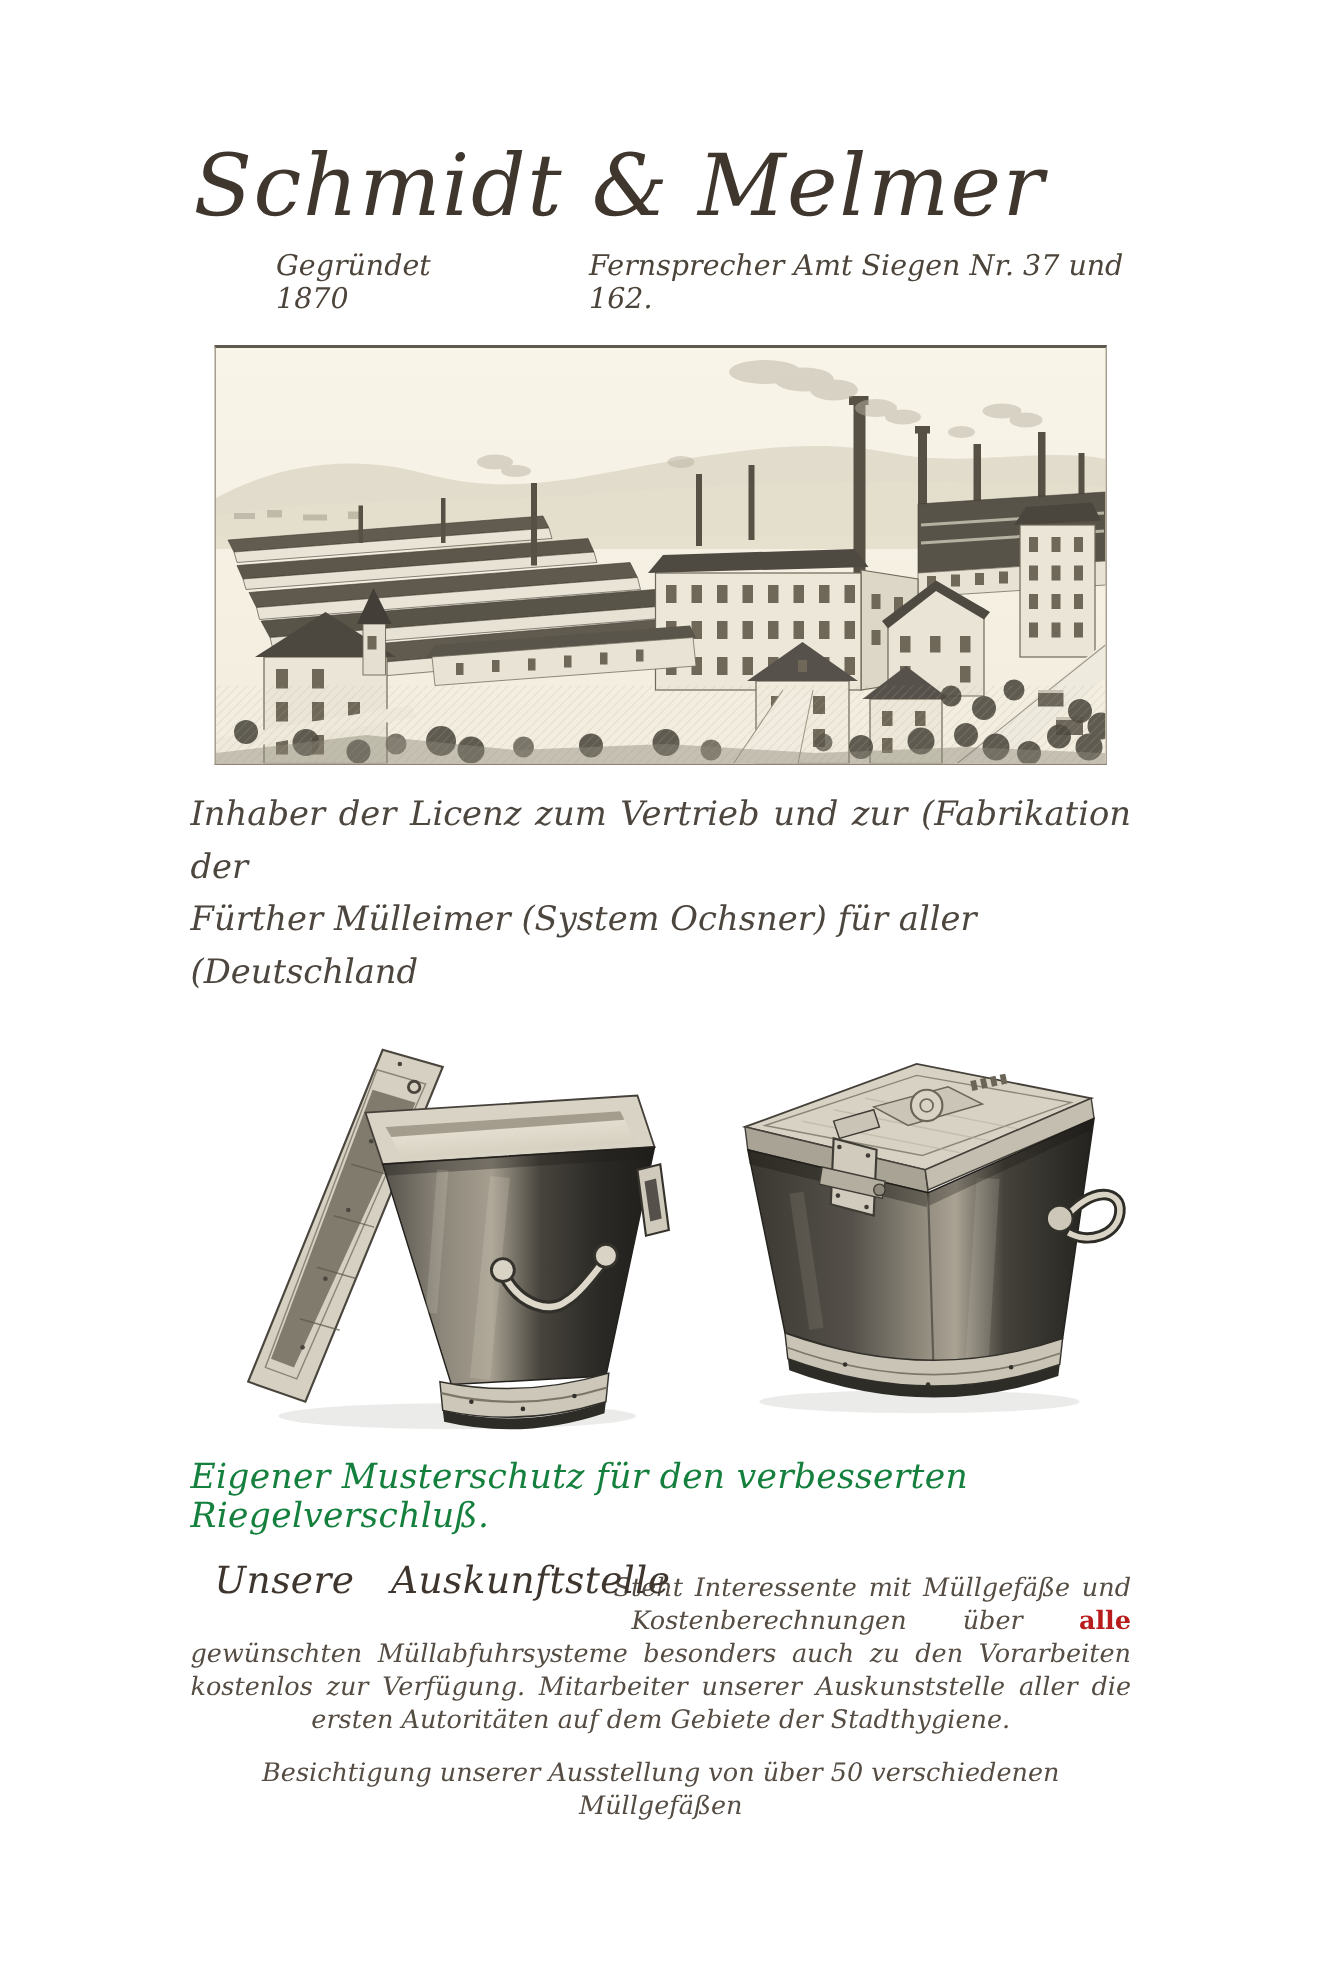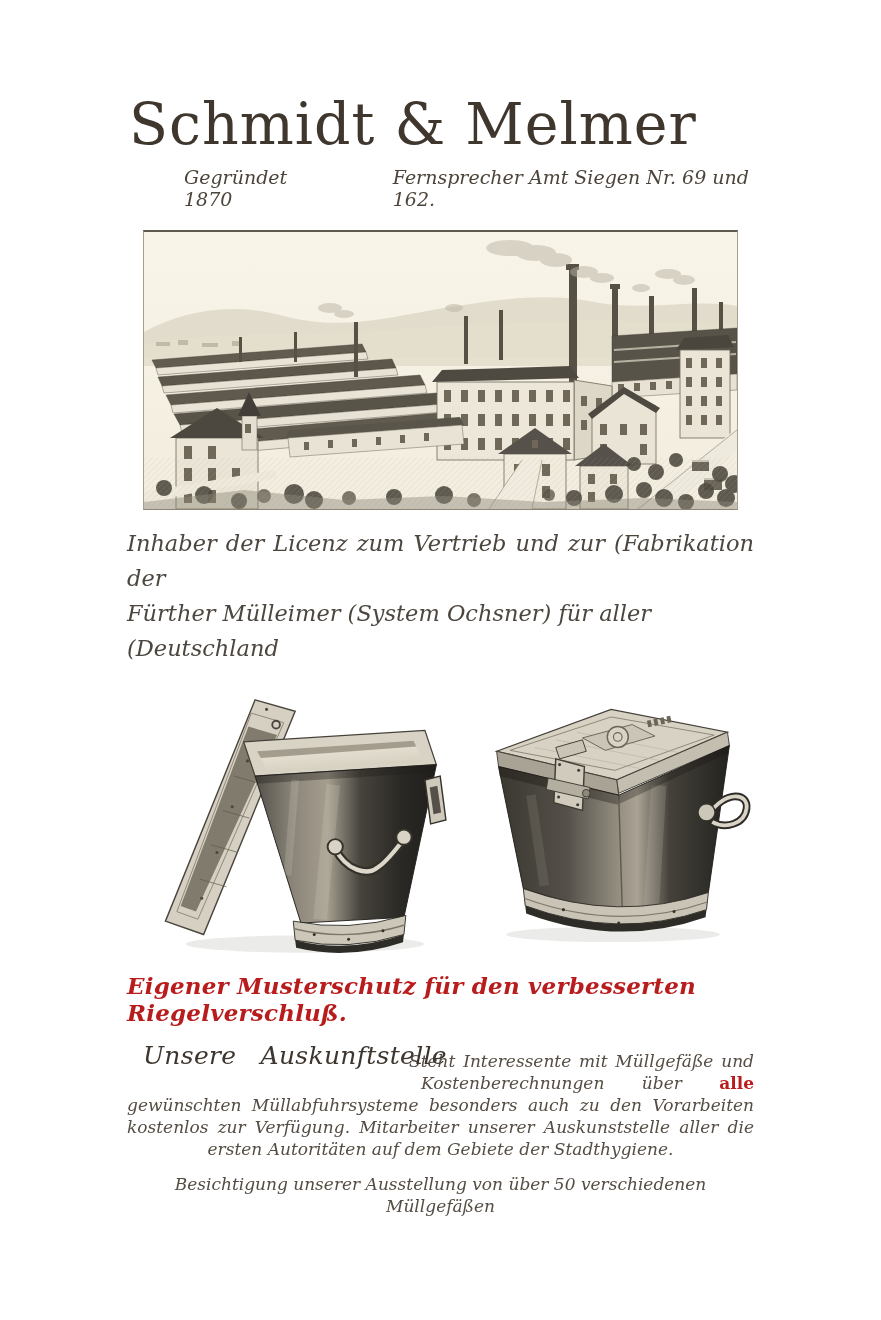--- a/index.html
+++ b/index.html
@@ -4,21 +4,21 @@
 <style>
   html,body{margin:0;padding:0;}
   body{
     width:881px;height:1320px;overflow:hidden;background:#ffffff;
     font-family:"DejaVu Serif","Liberation Serif",serif;color:#473e35;
     -webkit-font-smoothing:antialiased;
   }
   .page{width:627px;margin:0 auto;padding-top:96px;position:relative;}
 
   .title{
-    font-size:57px;line-height:1;letter-spacing:1px;
+    font-style:italic;font-size:57px;line-height:1;letter-spacing:1px;
     color:#3f362e;white-space:nowrap;margin-left:2px;
   }
   .subtitle{
     font-style:italic;font-size:36px;line-height:1.15;color:#43392f;
     text-align:center;margin-top:8px;letter-spacing:.5px;
   }
   .founded-row{
     display:flex;gap:68px;margin-top:13px;padding-left:57px;
     font-style:italic;font-size:19px;color:#4c443a;
   }
@@ -36,21 +36,21 @@
   }
 
   .license{margin-top:16px;font-style:italic;font-size:22.5px;line-height:35px;color:#4c463f;}
   .justify-full{text-align:justify;text-align-last:justify;}
 
   .bins-row{display:flex;align-items:flex-start;margin-top:12px;height:288px;}
   .bin-left{width:330px;height:285px;margin-left:6px;}
   .bin-right{width:300px;height:270px;margin-left:20px;margin-top:6px;}
 
   .caption{
-    font-style:italic;font-size:23px;color:#b91c1c;margin-top:6px;letter-spacing:.2px;font-weight:bold;
+    font-style:italic;font-size:23px;color:#15803d;margin-top:6px;letter-spacing:.2px;
   }
 
   .info{
     position:relative;margin-top:24px;font-style:italic;font-size:17px;
     line-height:22px;color:#55땅;color:#554d43;text-align:justify;text-align-last:center;
   }
   .info-heading{
     position:absolute;top:-5px;left:16px;font-style:italic;font-size:25px;
     color:#3e362e;word-spacing:16px;letter-spacing:.3px;white-space:nowrap;
   }
@@ -65,21 +65,21 @@
 </style>
 </head>
 <body>
 
 <div class="page">
 
   <div class="title">Schmidt &amp; Melmer</div>
 
   <div class="founded-row">
     <span>Gegründet 1870</span>
-    <span>Fernsprecher Amt Siegen Nr. 69 und 162.</span>
+    <span>Fernsprecher Amt Siegen Nr. 37 und 162.</span>
   </div>
 
   <div class="factory-figure">
     <svg width="593" height="277" viewBox="0 0 593 277" xmlns="http://www.w3.org/2000/svg">
       <defs>
         <linearGradient id="sky" x1="0" y1="0" x2="0" y2="1">
           <stop offset="0" stop-color="#f8f4e8"></stop>
             <stop offset="1" stop-color="#f2edde"></stop>
         </linearGradient>
         <pattern id="hatch" width="6" height="6" patternUnits="userSpaceOnUse">

